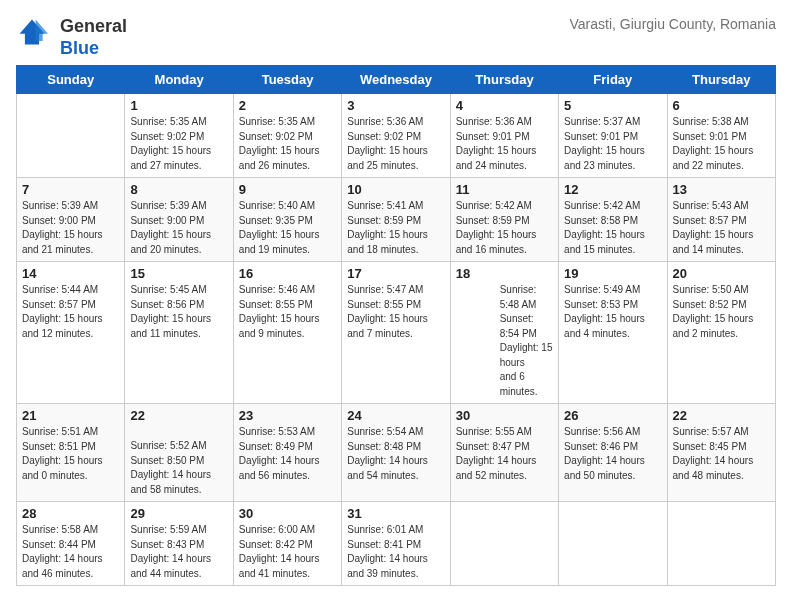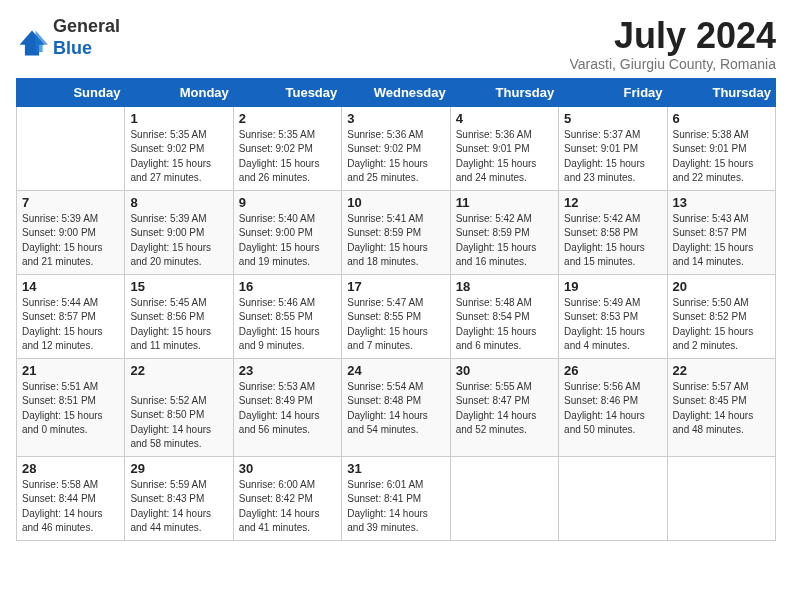--- a/index.html
+++ b/index.html
@@ -11,22 +11,22 @@
       padding: 16px;
     }
     .header {
       display: flex;
       justify-content: space-between;
       align-items: flex-start;
       margin-bottom: 4px;
     }
     .logo {
       display: flex;
-      align-items: flex-end;
-      gap: 5px;
+      align-items: flex-start;
+      gap: 12px;
     }
     .logo-text {
       font-size: 18px;
       font-weight: bold;
       line-height: 1.2;
     }
     .logo-general { color: #333; }
     .logo-blue { color: #1565c0; }
     .logo-icon {
       width: 32px;
@@ -49,21 +49,21 @@
       width: 100%;
       border-collapse: collapse;
       margin-top: 6px;
     }
     .calendar th {
       background: #1565c0;
       color: #fff;
       font-size: 13px;
       font-weight: bold;
       padding: 6px 4px;
-      text-align: right;
+      text-align: center;
       border: 1px solid #1565c0;
     }
     .calendar td {
       border: 1px solid #ccc;
       vertical-align: top;
       padding: 4px 5px;
       font-size: 10.5px;
       color: #333;
       width: calc(100% / 7);
       min-height: 80px;
@@ -96,21 +96,20 @@
     <svg class="logo-icon" viewBox="0 0 36 36">
       <polygon points="18,4 32,20 26,20 26,32 10,32 10,20 4,20" fill="#1565c0"></polygon>
       <polygon points="22,4 36,20 30,20 30,28 22,28 22,4" fill="#1a78d0" opacity="0.7"></polygon>
     </svg>
     <div class="logo-text">
       <div class="logo-general">General</div>
       <div class="logo-blue">Blue</div>
     </div>
   </div>
   <div class="title-block">
-    <div class="month-year">July 2024</div>
     <div class="subtitle">Varasti, Giurgiu County, Romania</div>
   </div>
 </div>
 
 <table class="calendar">
   <thead>
     <tr>
     <th>Sunday</th>
         <th>Monday</th>
         <th>Tuesday</th>
@@ -177,21 +176,21 @@
         <td>
           <span class="day-num">8</span>
           <div class="day-info" style="white-space: pre-line;">Sunrise: 5:39 AM
 Sunset: 9:00 PM
 Daylight: 15 hours
 and 20 minutes.</div>
         </td>
         <td>
           <span class="day-num">9</span>
           <div class="day-info" style="white-space: pre-line;">Sunrise: 5:40 AM
-Sunset: 9:00 PM
+Sunset: 9:35 PM
 Daylight: 15 hours
 and 19 minutes.</div>
         </td>
         <td>
           <span class="day-num">10</span>
           <div class="day-info" style="white-space: pre-line;">Sunrise: 5:41 AM
 Sunset: 8:59 PM
 Daylight: 15 hours
 and 18 minutes.</div>
         </td>
@@ -241,21 +240,21 @@
         </td>
         <td>
           <span class="day-num">17</span>
           <div class="day-info" style="white-space: pre-line;">Sunrise: 5:47 AM
 Sunset: 8:55 PM
 Daylight: 15 hours
 and 7 minutes.</div>
         </td>
         <td>
           <span class="day-num">18</span>
-          <div class="day-info" style="white-space: pre-line;">Sunrise: 5:48 AM
+          <div class="day-info" style="white-space: pre-line; margin-left: 44px;">Sunrise: 5:48 AM
 Sunset: 8:54 PM
 Daylight: 15 hours
 and 6 minutes.</div>
         </td>
         <td>
           <span class="day-num">19</span>
           <div class="day-info" style="white-space: pre-line;">Sunrise: 5:49 AM
 Sunset: 8:53 PM
 Daylight: 15 hours
 and 4 minutes.</div>

